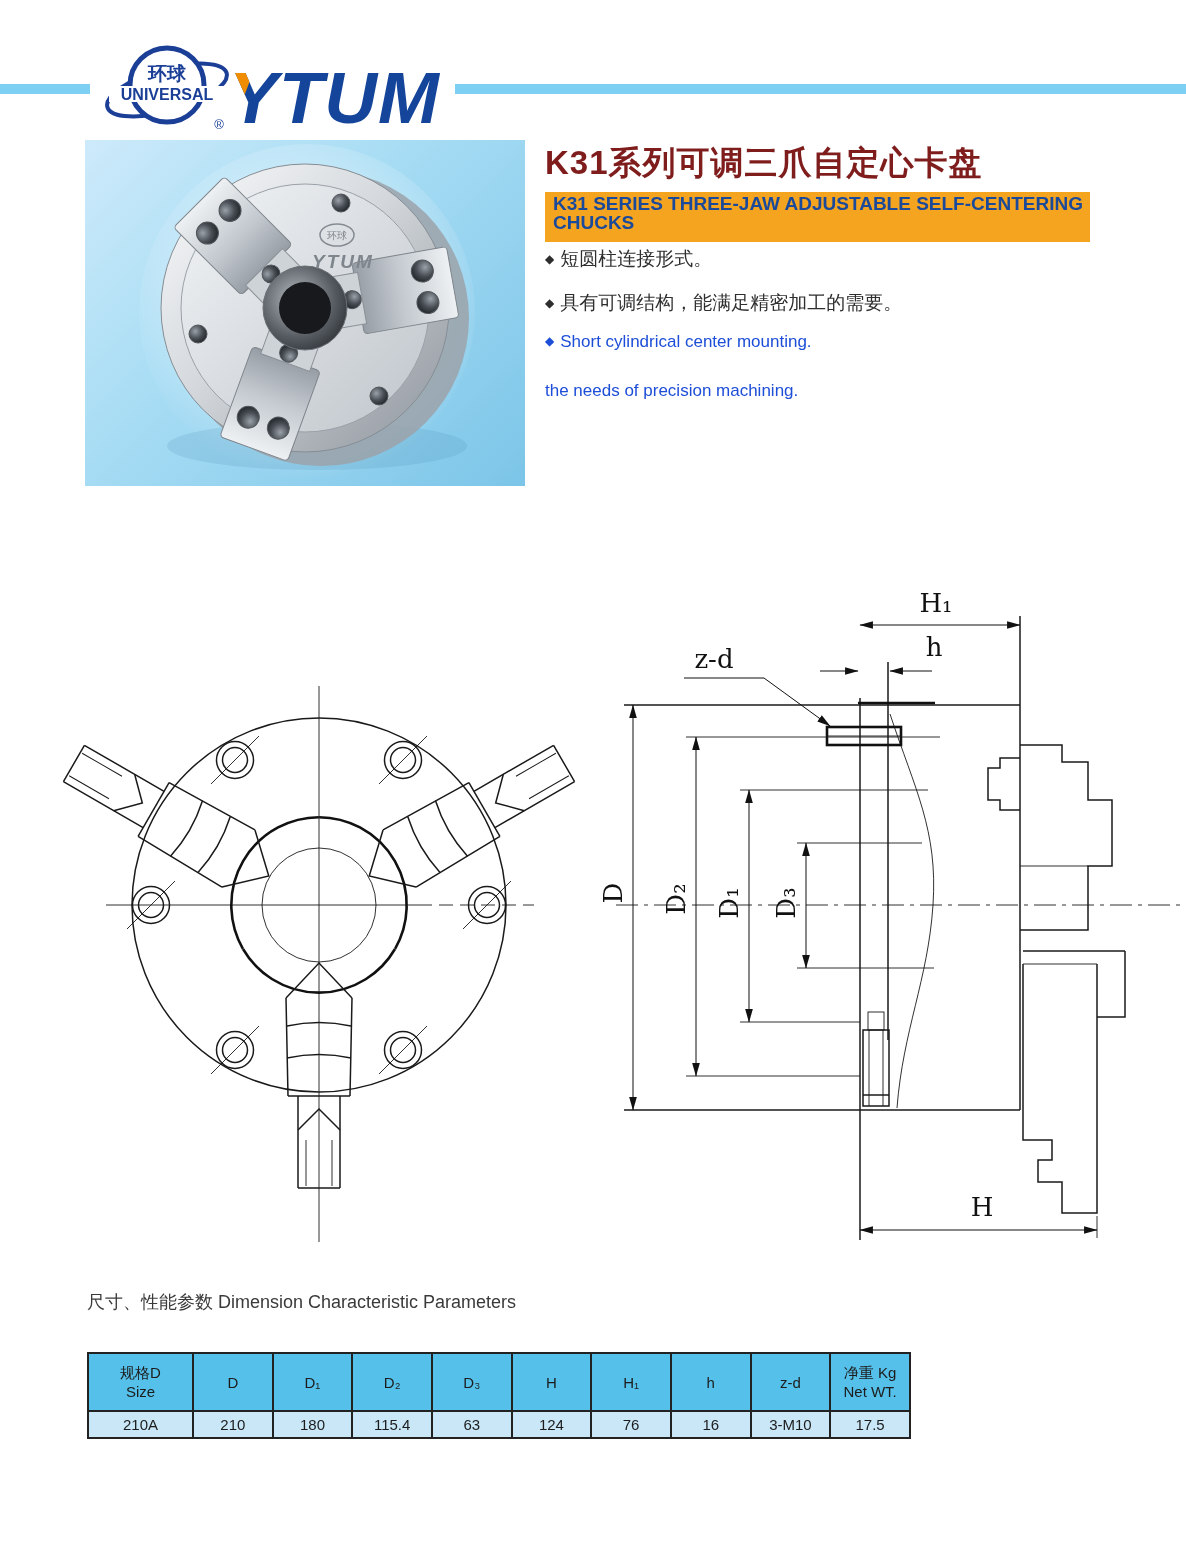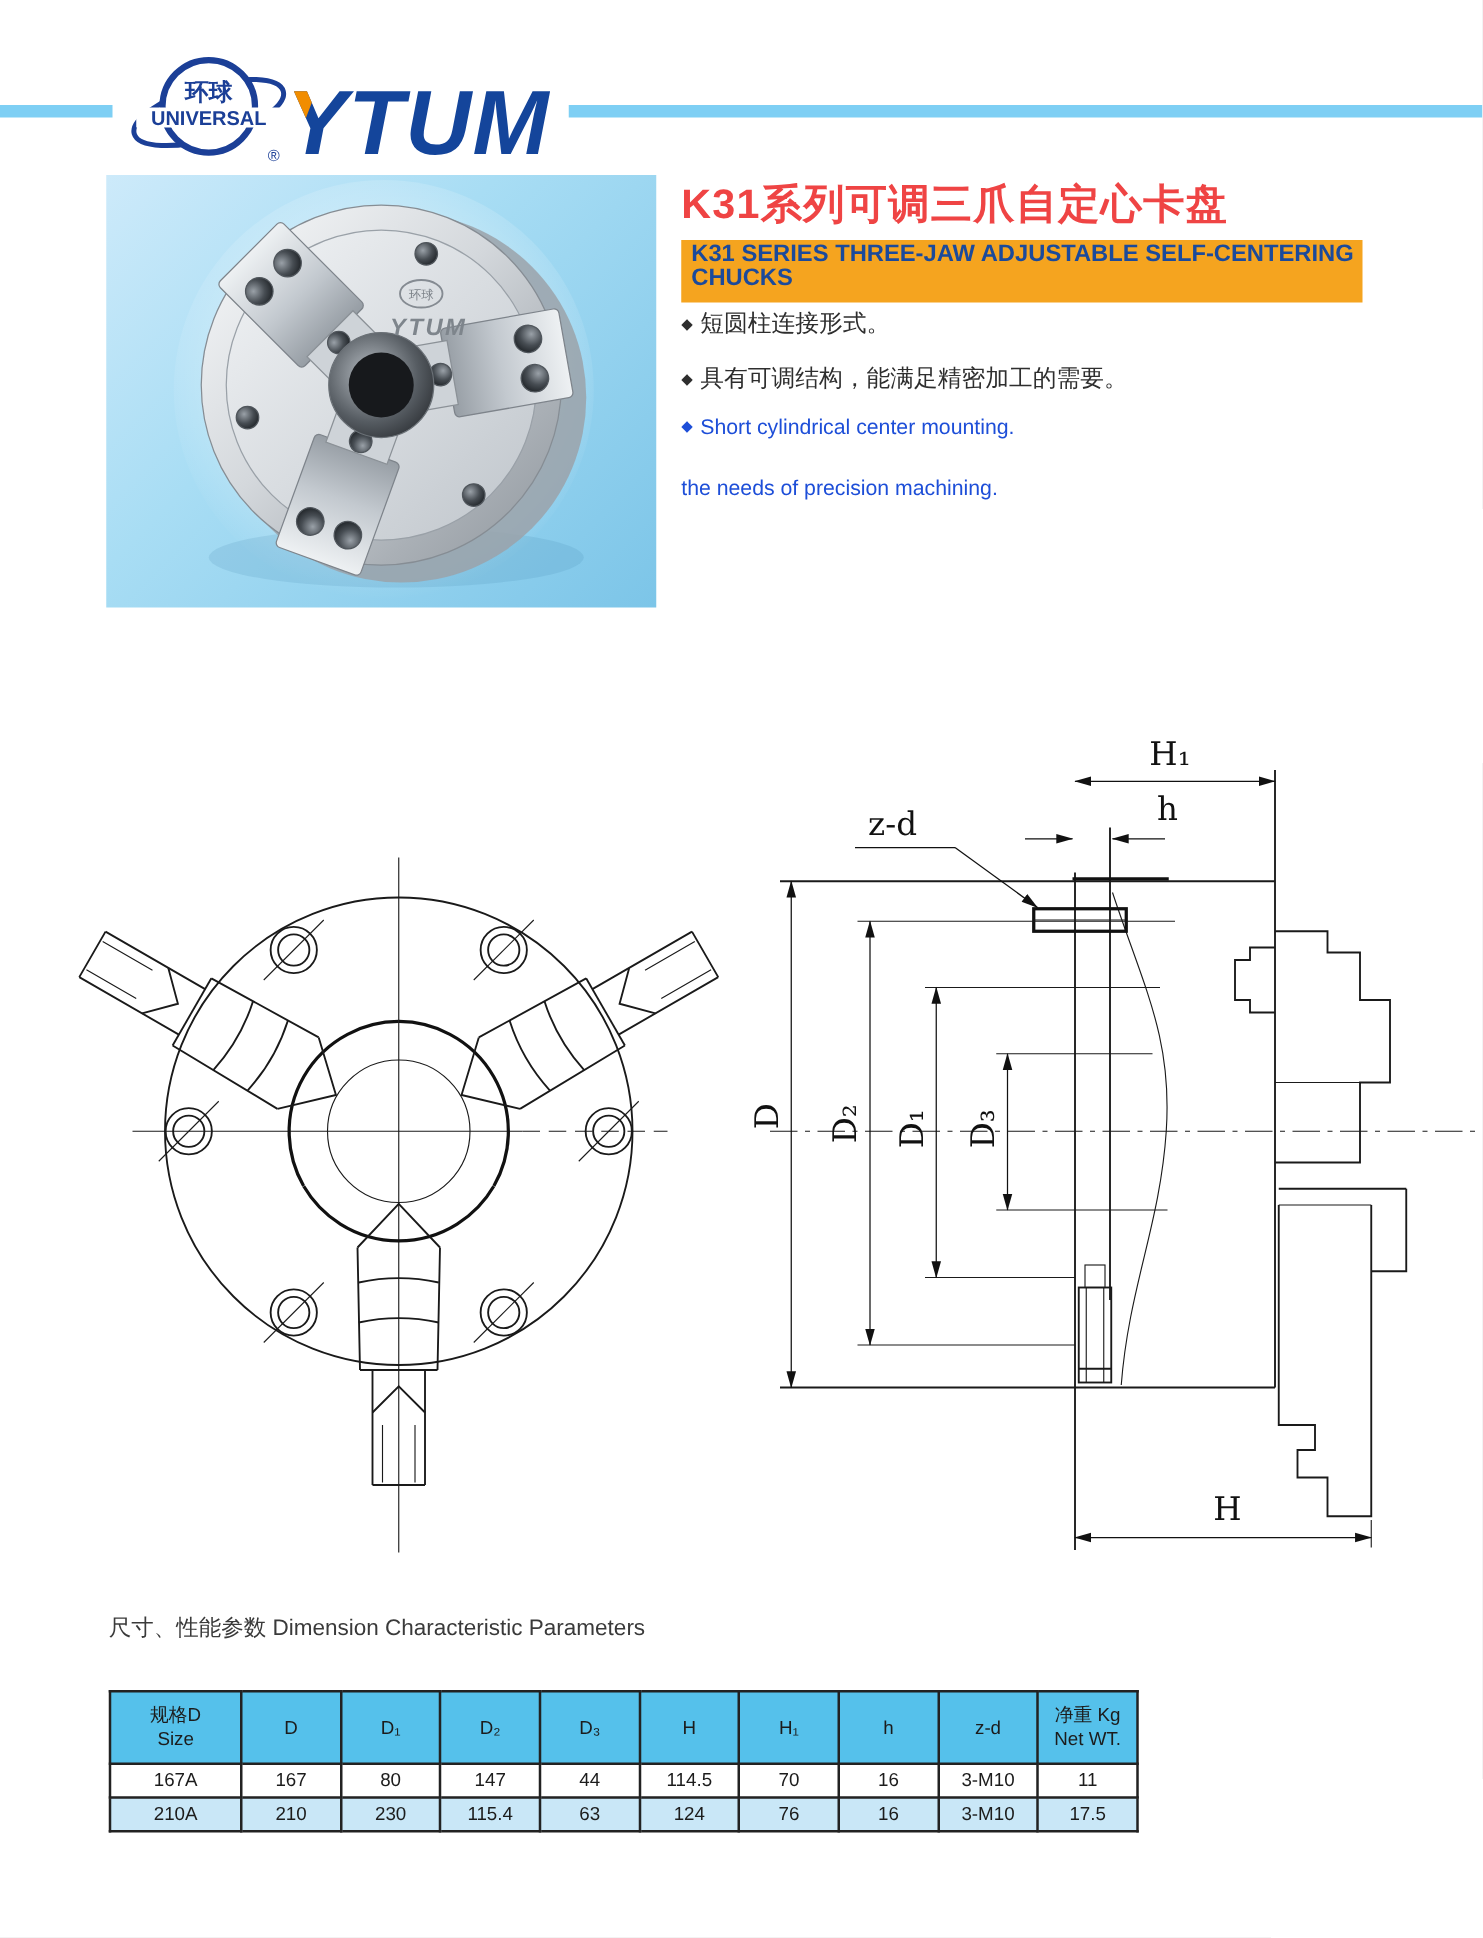--- a/index.html
+++ b/index.html
@@ -6,21 +6,21 @@
   #page{position:relative;width:1186px;height:1550px;background:#ffffff;margin:0 auto;
         font-family:"Liberation Sans",sans-serif;overflow:hidden;}
   .abs{position:absolute;}
 
   
   .cyanbar{position:absolute;height:10px;background:#7ECFF4;}
   #bar-left{left:0;top:84px;width:90px;}
   #bar-right{left:455px;top:84px;width:731px;}
 
   
-  #title-cn{left:545px;top:141px;font-size:33px;font-weight:bold;color:#ef4444;letter-spacing:1px;white-space:nowrap;}
+  #title-cn{left:545px;top:141px;font-size:33px;font-weight:bold;color:#7f1d1d;letter-spacing:1px;white-space:nowrap;}
   #banner{left:545px;top:192px;width:545px;height:50px;background:#F5A41F;color:#1B4A9B;
           font-size:19px;font-weight:bold;line-height:23px;padding:2px 0 0 8px;box-sizing:border-box;}
   .feat-cn{left:545px;font-size:19px;color:#2e2e2e;white-space:nowrap;}
   .feat-en{left:545px;font-size:17px;color:#1d4ed8;white-space:nowrap;}
   .bullet{font-size:12px;vertical-align:2px;margin-right:6px;}
 
   
   #photo{left:85px;top:140px;width:440px;height:346px;
          background:linear-gradient(135deg,#cdeafa 0%,#a8ddf4 40%,#7cc5e8 100%);}
 
@@ -344,36 +344,24 @@
               <span class="hl">h</span>
             </th>
         <th>
               <span class="hl">z-d</span>
             </th>
         <th>
               <span class="hl">净重 Kg</span>
               <span class="hl">Net WT.</span>
             </th>
       </tr>
-      <tr>
-        <td>167A</td>
-        <td>167</td>
-        <td>80</td>
-        <td>147</td>
-        <td>44</td>
-        <td>114.5</td>
-        <td>70</td>
-        <td>16</td>
-        <td>3-M10</td>
-        <td>11</td>
-      </tr>
       <tr class="alt">
         <td>210A</td>
         <td>210</td>
-        <td>230</td>
+        <td>180</td>
         <td>115.4</td>
         <td>63</td>
         <td>124</td>
         <td>76</td>
         <td>16</td>
         <td>3-M10</td>
         <td>17.5</td>
       </tr>
     </tbody>
       </table>

